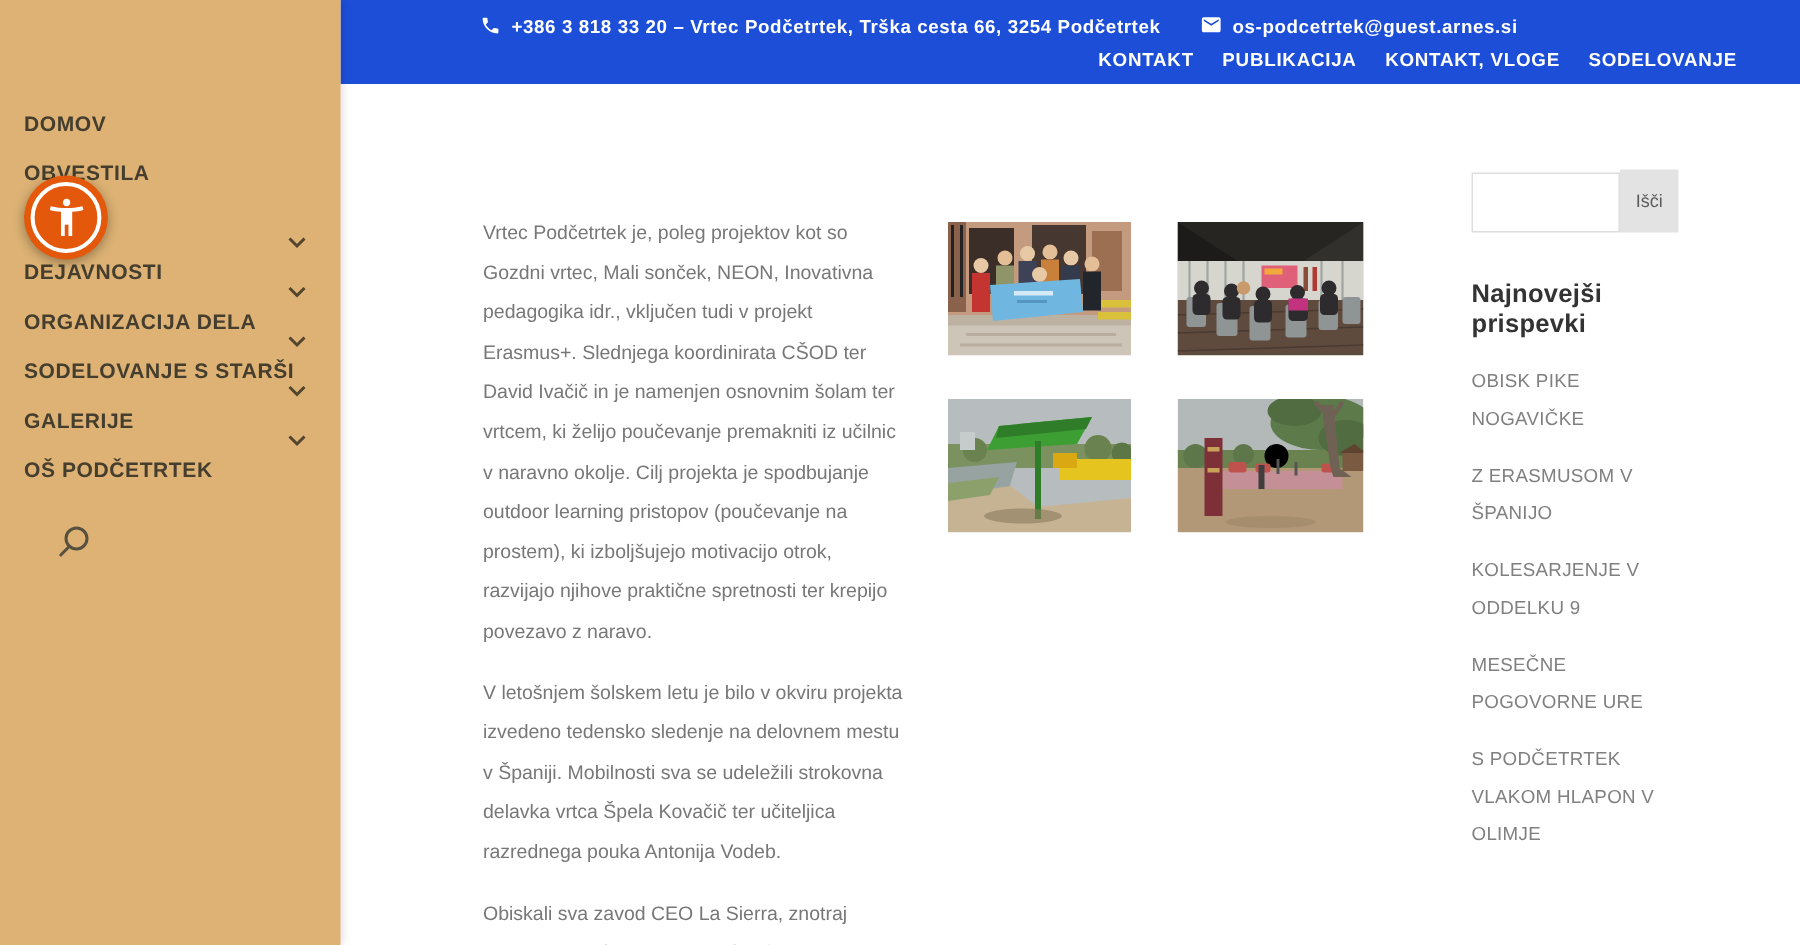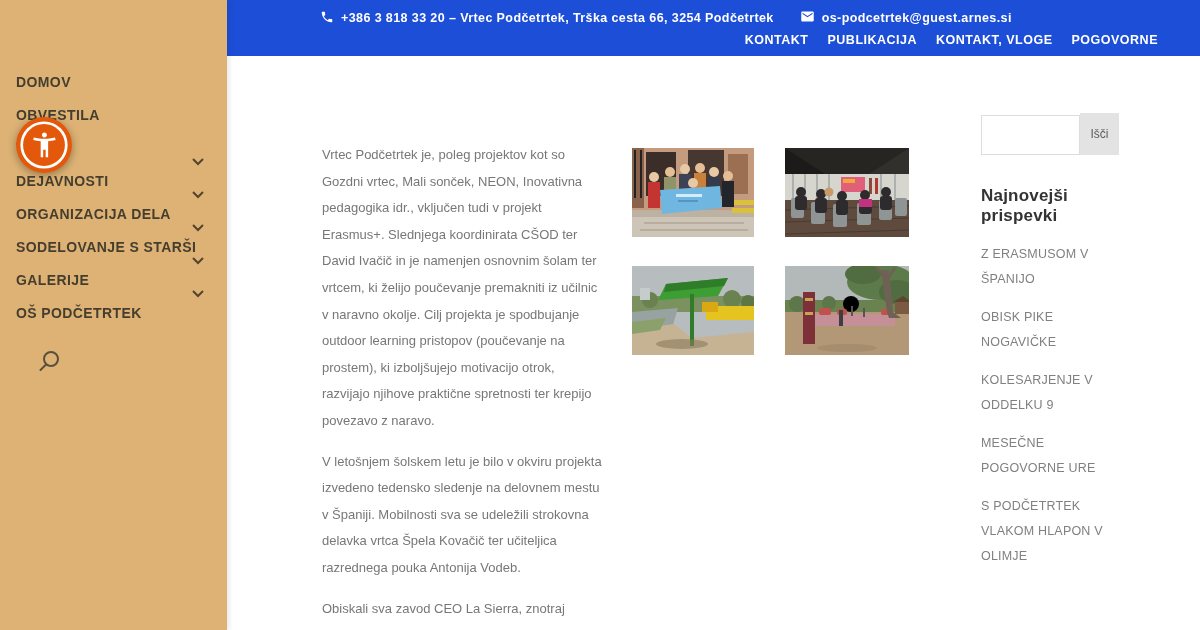--- a/index.html
+++ b/index.html
@@ -177,21 +177,21 @@
             <path d="M20 4H4c-1.1 0-2 .9-2 2v12c0 1.1.9 2 2 2h16c1.1 0 2-.9 2-2V6c0-1.1-.9-2-2-2zm0 4l-8 5-8-5V6l8 5 8-5v2z"></path>
           </svg>
       </span>
       <span>os-podcetrtek@guest.arnes.si</span>
     </span>
   </div>
   <nav class="top-nav">
     <a>KONTAKT</a>
     <a>PUBLIKACIJA</a>
     <a>KONTAKT, VLOGE</a>
-    <a>POGOVORNE</a>
+    <a>SODELOVANJE</a>
   </nav>
 </header>
 
 <main class="content">
 
   <div class="article-text">
     <p>Vrtec Podčetrtek je, poleg projektov kot so Gozdni vrtec, Mali sonček, NEON, Inovativna pedagogika idr., vključen tudi v projekt Erasmus+. Slednjega koordinirata CŠOD ter David Ivačič in je namenjen osnovnim šolam ter vrtcem, ki želijo poučevanje premakniti iz učilnic v naravno okolje. Cilj projekta je spodbujanje outdoor learning pristopov (poučevanje na prostem), ki izboljšujejo motivacijo otrok, razvijajo njihove praktične spretnosti ter krepijo povezavo z naravo.</p>
     <p>V letošnjem šolskem letu je bilo v okviru projekta izvedeno tedensko sledenje na delovnem mestu v Španiji. Mobilnosti sva se udeležili strokovna delavka vrtca Špela Kovačič ter učiteljica razrednega pouka Antonija Vodeb.</p>
     <p>Obiskali sva zavod CEO La Sierra, znotraj katerega v  Prádeni in Navafríi delujeta tako vrtec, kot šola. Obe lokaciji sta zaradi bližine gorovja Sierre de</p>
   </div>
@@ -336,24 +336,24 @@
   </div>
 
   <aside class="widgets">
     <div class="searchform">
       <input type="text" style="">
       <button>Išči</button>
     </div>
     <h2>Najnovejši prispevki</h2>
     <ul class="post-list">
       <li>
+          <a>OBISK PIKE NOGAVIČKE</a>
+        </li>
+      <li>
           <a>Z ERASMUSOM V ŠPANIJO</a>
-        </li>
-      <li>
-          <a>OBISK PIKE NOGAVIČKE</a>
         </li>
       <li>
           <a>KOLESARJENJE V ODDELKU 9</a>
         </li>
       <li>
           <a>MESEČNE POGOVORNE URE</a>
         </li>
       <li>
           <a>S PODČETRTEK VLAKOM HLAPON V OLIMJE</a>
         </li>

